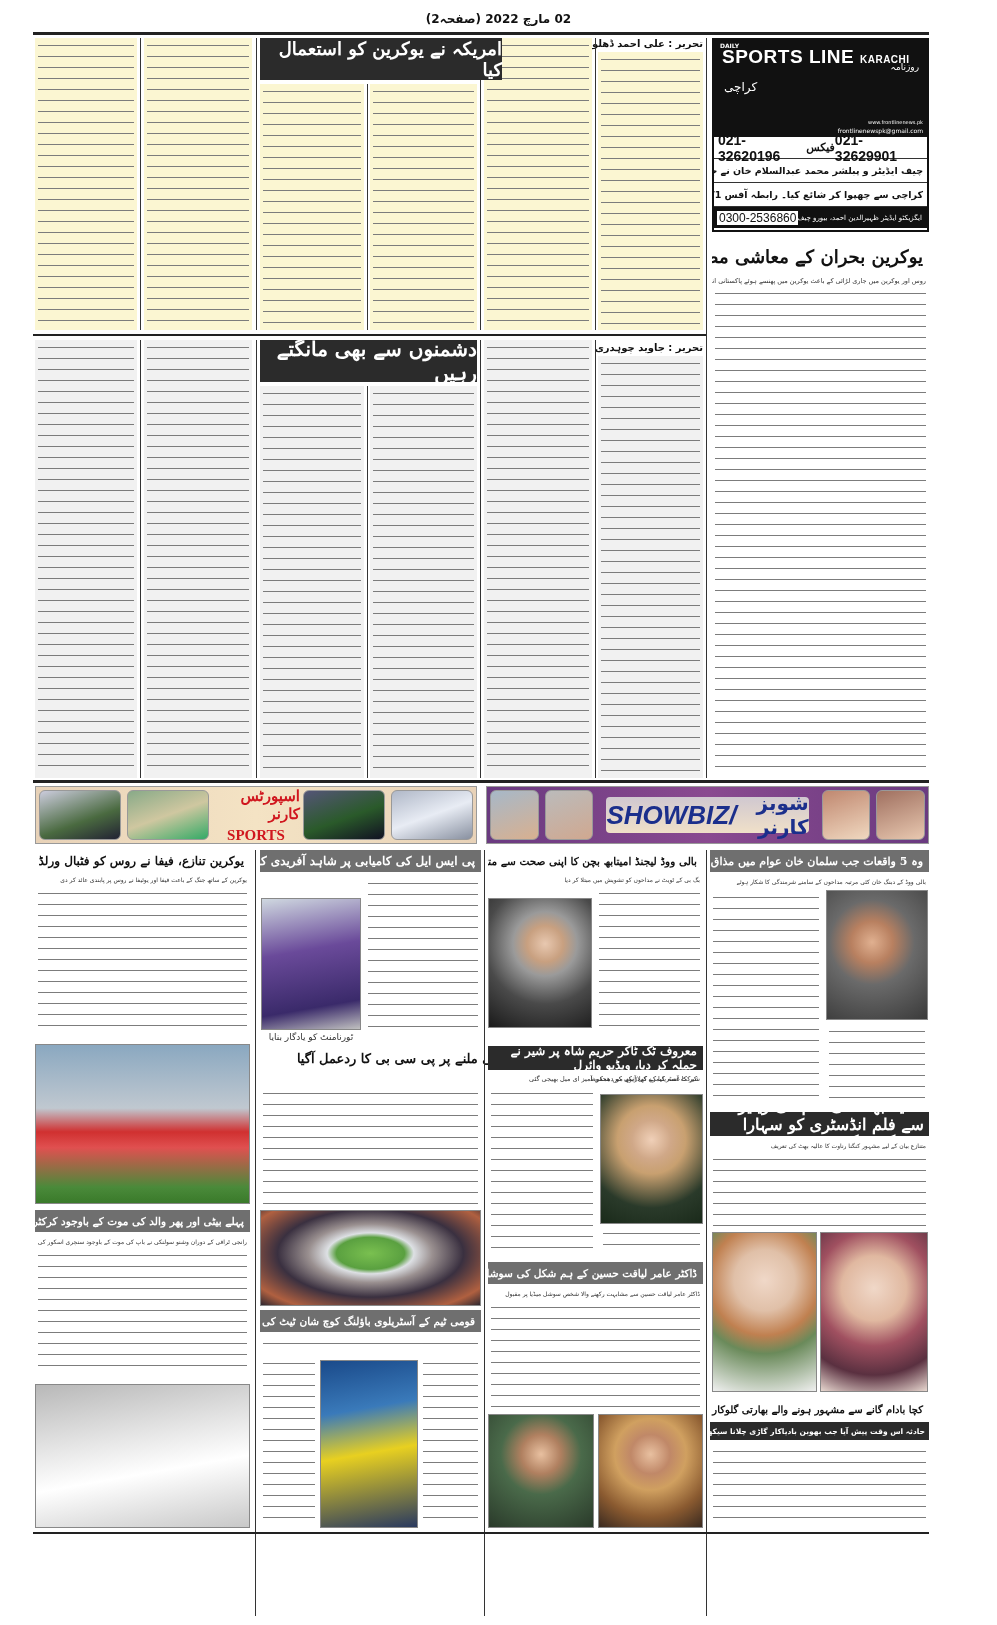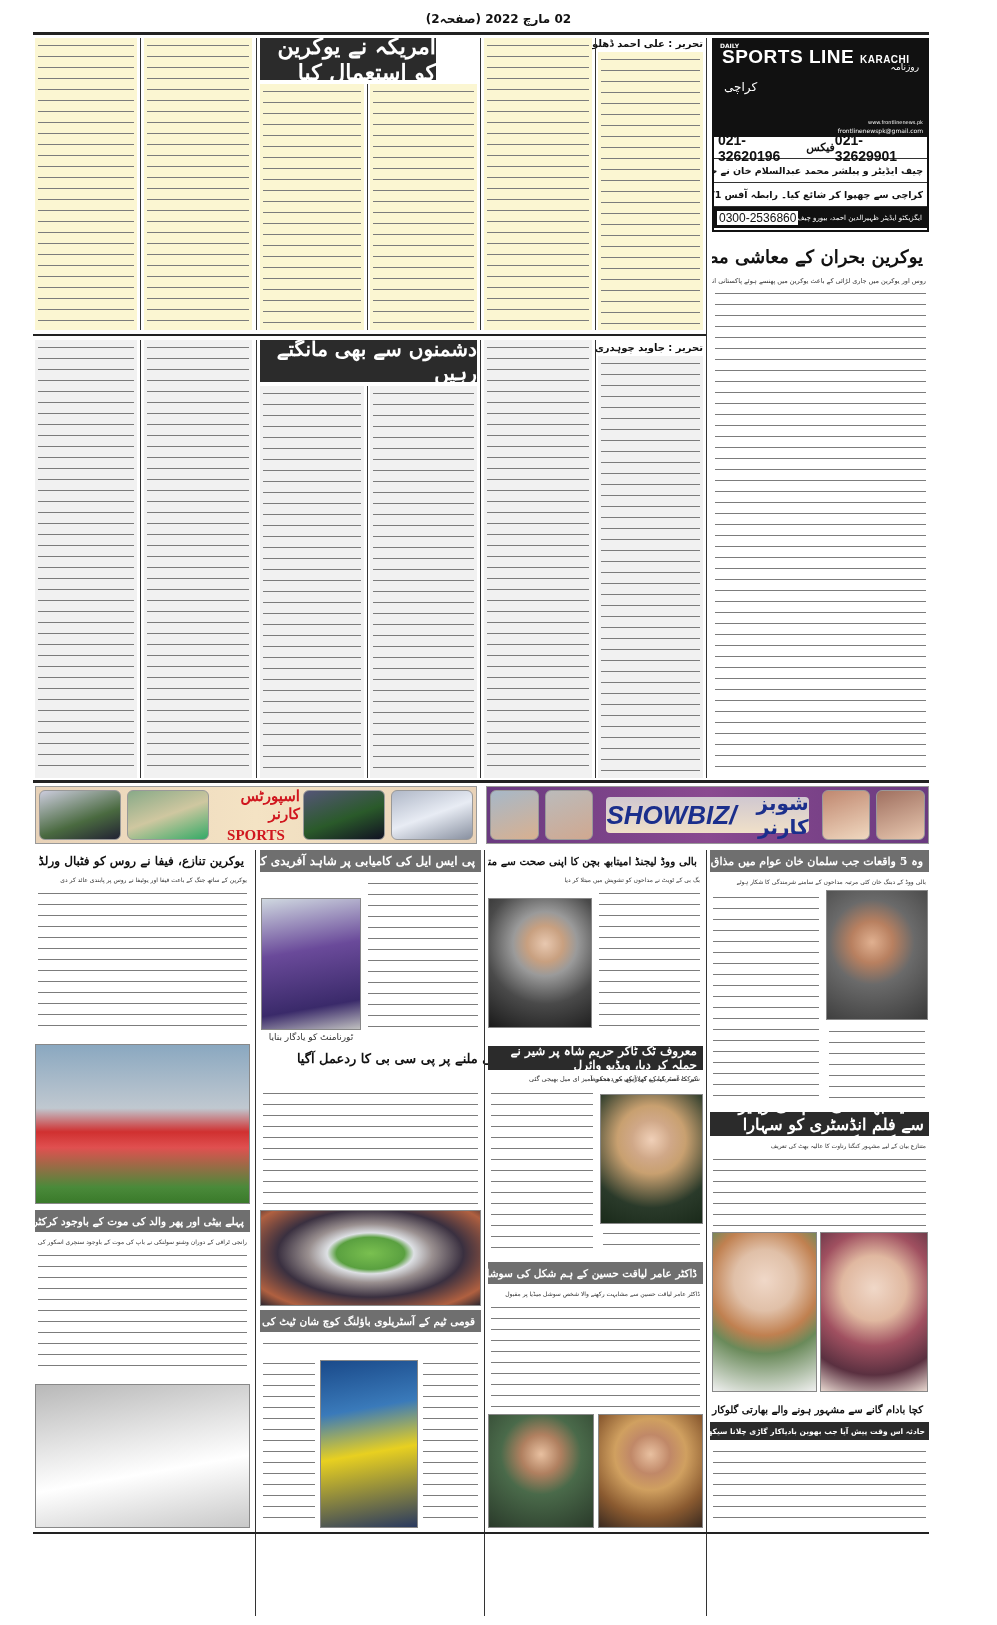--- a/index.html
+++ b/index.html
@@ -64,21 +64,21 @@
 <div class="abs byline" style="left:598px;top:38px;width:105px;text-align:right">تحریر : علی احمد ڈھلوں</div>
 <div class="abs col yellow" style="left:598px;top:52px;width:105px;height:278px">
     <div class="lines"></div>
   </div>
 <div class="abs vr" style="left:595px;top:38px;height:292px"></div>
 <div class="abs col yellow" style="left:484px;top:38px;width:108px;height:292px">
     <div class="lines"></div>
   </div>
 <div class="abs vr" style="left:480px;top:38px;height:292px"></div>
 
-<div class="abs headbox" style="left:260px;top:38px;width:176px;height:42px;font-size:22px">امریکہ نے یوکرین کو استعمال کیا</div>
+<div class="abs headbox" style="left:260px;top:38px;width:242px;height:42px;font-size:18px">امریکہ نے یوکرین کو استعمال کیا</div>
 <div class="abs col yellow" style="left:370px;top:84px;width:107px;height:246px">
     <div class="lines"></div>
   </div>
 <div class="abs vr" style="left:367px;top:84px;height:246px"></div>
 <div class="abs col yellow" style="left:260px;top:84px;width:104px;height:246px">
     <div class="lines"></div>
   </div>
 <div class="abs vr" style="left:256px;top:38px;height:292px"></div>
 <div class="abs col yellow" style="left:144px;top:38px;width:108px;height:292px">
     <div class="lines"></div>

